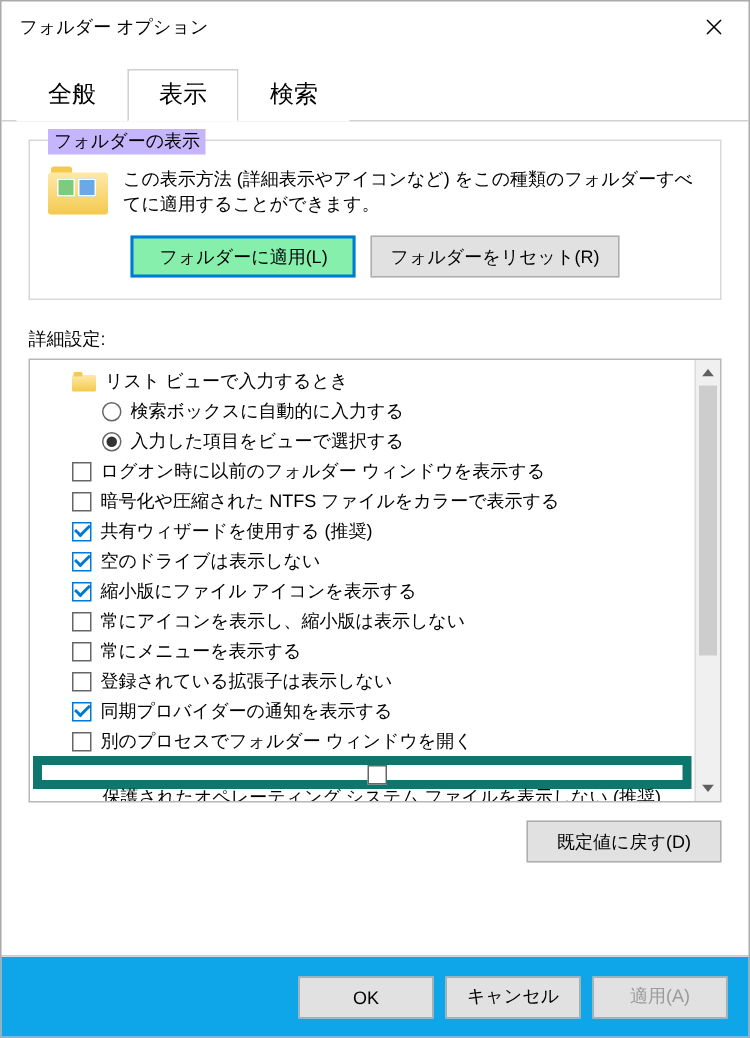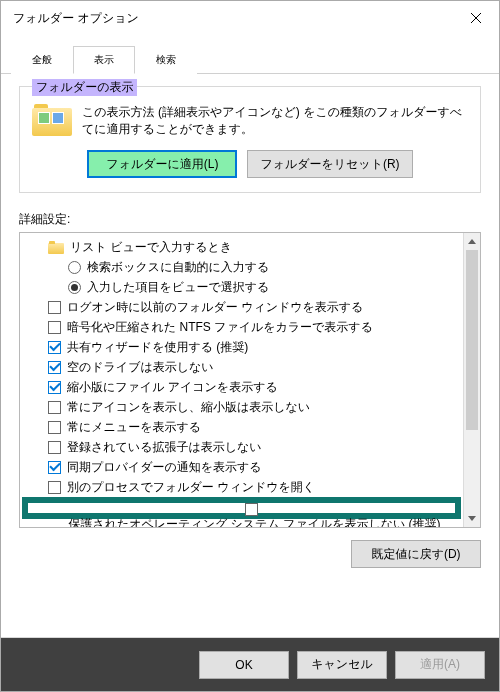--- a/index.html
+++ b/index.html
@@ -2,21 +2,21 @@
 <html><head>
 <meta charset="utf-8">
 <style>
 * { box-sizing: border-box; margin: 0; padding: 0; font-family: "Yu Gothic UI", "Meiryo", sans-serif; }
 body { background: #f0f0f0; width: 500px; height: 692px; overflow: hidden; font-size: 12px; }
 .dialog { width: 500px; height: 692px; background: #fff; border: 1px solid #aaa; display: flex; flex-direction: column; }
 .titlebar { display: flex; align-items: center; justify-content: space-between; height: 34px; padding: 0 0 0 12px; }
 .titlebar-title { font-size: 12px; }
 .titlebar-close { width: 46px; height: 34px; display: flex; align-items: center; justify-content: center; }
 .tabs { display: flex; align-items: flex-end; padding: 10px 10px 0 10px; border-bottom: 1px solid #d0d0d0; }
-.tab { padding: 6px 20px; font-size: 10px; border: 1px solid transparent; position: relative; top: 1px; background: #fff; cursor: pointer; }
+.tab { padding: 6px 20px; font-size: 16px; border: 1px solid transparent; position: relative; top: 1px; background: #fff; cursor: pointer; }
 .tab.active { border: 1px solid #d0d0d0; border-bottom: 1px solid #fff; }
 .body { flex: 1; padding: 12px 18px 0 18px; display: flex; flex-direction: column; }
 .groupbox { border: 1px solid #d8d8d8; padding: 10px 12px 14px 12px; margin-bottom: 18px; }
 .group-title { position: relative; top: -18px; background: #c4b5fd; display: inline-block; padding: 0 4px; font-size: 12px; }
 .group-inner { margin-top: -10px; }
 .folderview-row { display: flex; align-items: flex-start; gap: 10px; }
 .folder-icon { width: 40px; height: 34px; flex-shrink: 0; position: relative; }
 .folder-icon .back { position: absolute; left: 0; top: 4px; width: 40px; height: 28px; background: linear-gradient(#ffe9a8,#f3c94e); border-radius: 2px; }
 .folder-icon .tab1 { position: absolute; left: 2px; top: 0; width: 14px; height: 8px; background: #f3c94e; border-radius: 2px 2px 0 0; }
 .folder-icon .thumb { position: absolute; left: 6px; top: 8px; width: 12px; height: 12px; background: #7ecb7e; border: 1px solid #fff; }
@@ -40,21 +40,21 @@
 .ctrl.radio { border-radius: 50%; }
 .ctrl.radio.checked::after { content: ""; width: 7px; height: 7px; background: #333; border-radius: 50%; }
 .ctrl.check.checked { border-color: #0078d7; }
 .ctrl.check.checked::after { content: ""; width: 8px; height: 4px; border-left: 2px solid #0078d7; border-bottom: 2px solid #0078d7; transform: rotate(-45deg) translate(1px,-1px); }
 .indent1 { padding-left: 28px; }
 .indent2 { padding-left: 48px; }
 .highlight-row { border: 6px solid #0f766e; margin: 0 2px; height: 22px; padding-left: 26px; flex-direction: column; }
 .tree-item.highlight-row { padding-left: 26px; }
 .reset-row { display: flex; justify-content: flex-end; margin-top: 12px; }
 .btn-reset { min-width: 130px; }
-.footer { height: 54px; border-top: 1px solid #d8d8d8; background: #404040; display: flex; align-items: center; justify-content: flex-end; gap: 8px; padding: 1px 14px; margin-top: auto; }
+.footer { height: 54px; border-top: 1px solid #d8d8d8; background: #0ea5e9; display: flex; align-items: center; justify-content: flex-end; gap: 8px; padding: 1px 14px; margin-top: auto; }
 .footer .btn { min-width: 90px; }
 .btn.disabled { color: #9a9a9a; }
 </style>
 </head>
 <body>
 
 <div class="dialog">
   <div class="titlebar">
     <span class="titlebar-title">フォルダー オプション</span>
     <div class="titlebar-close">

